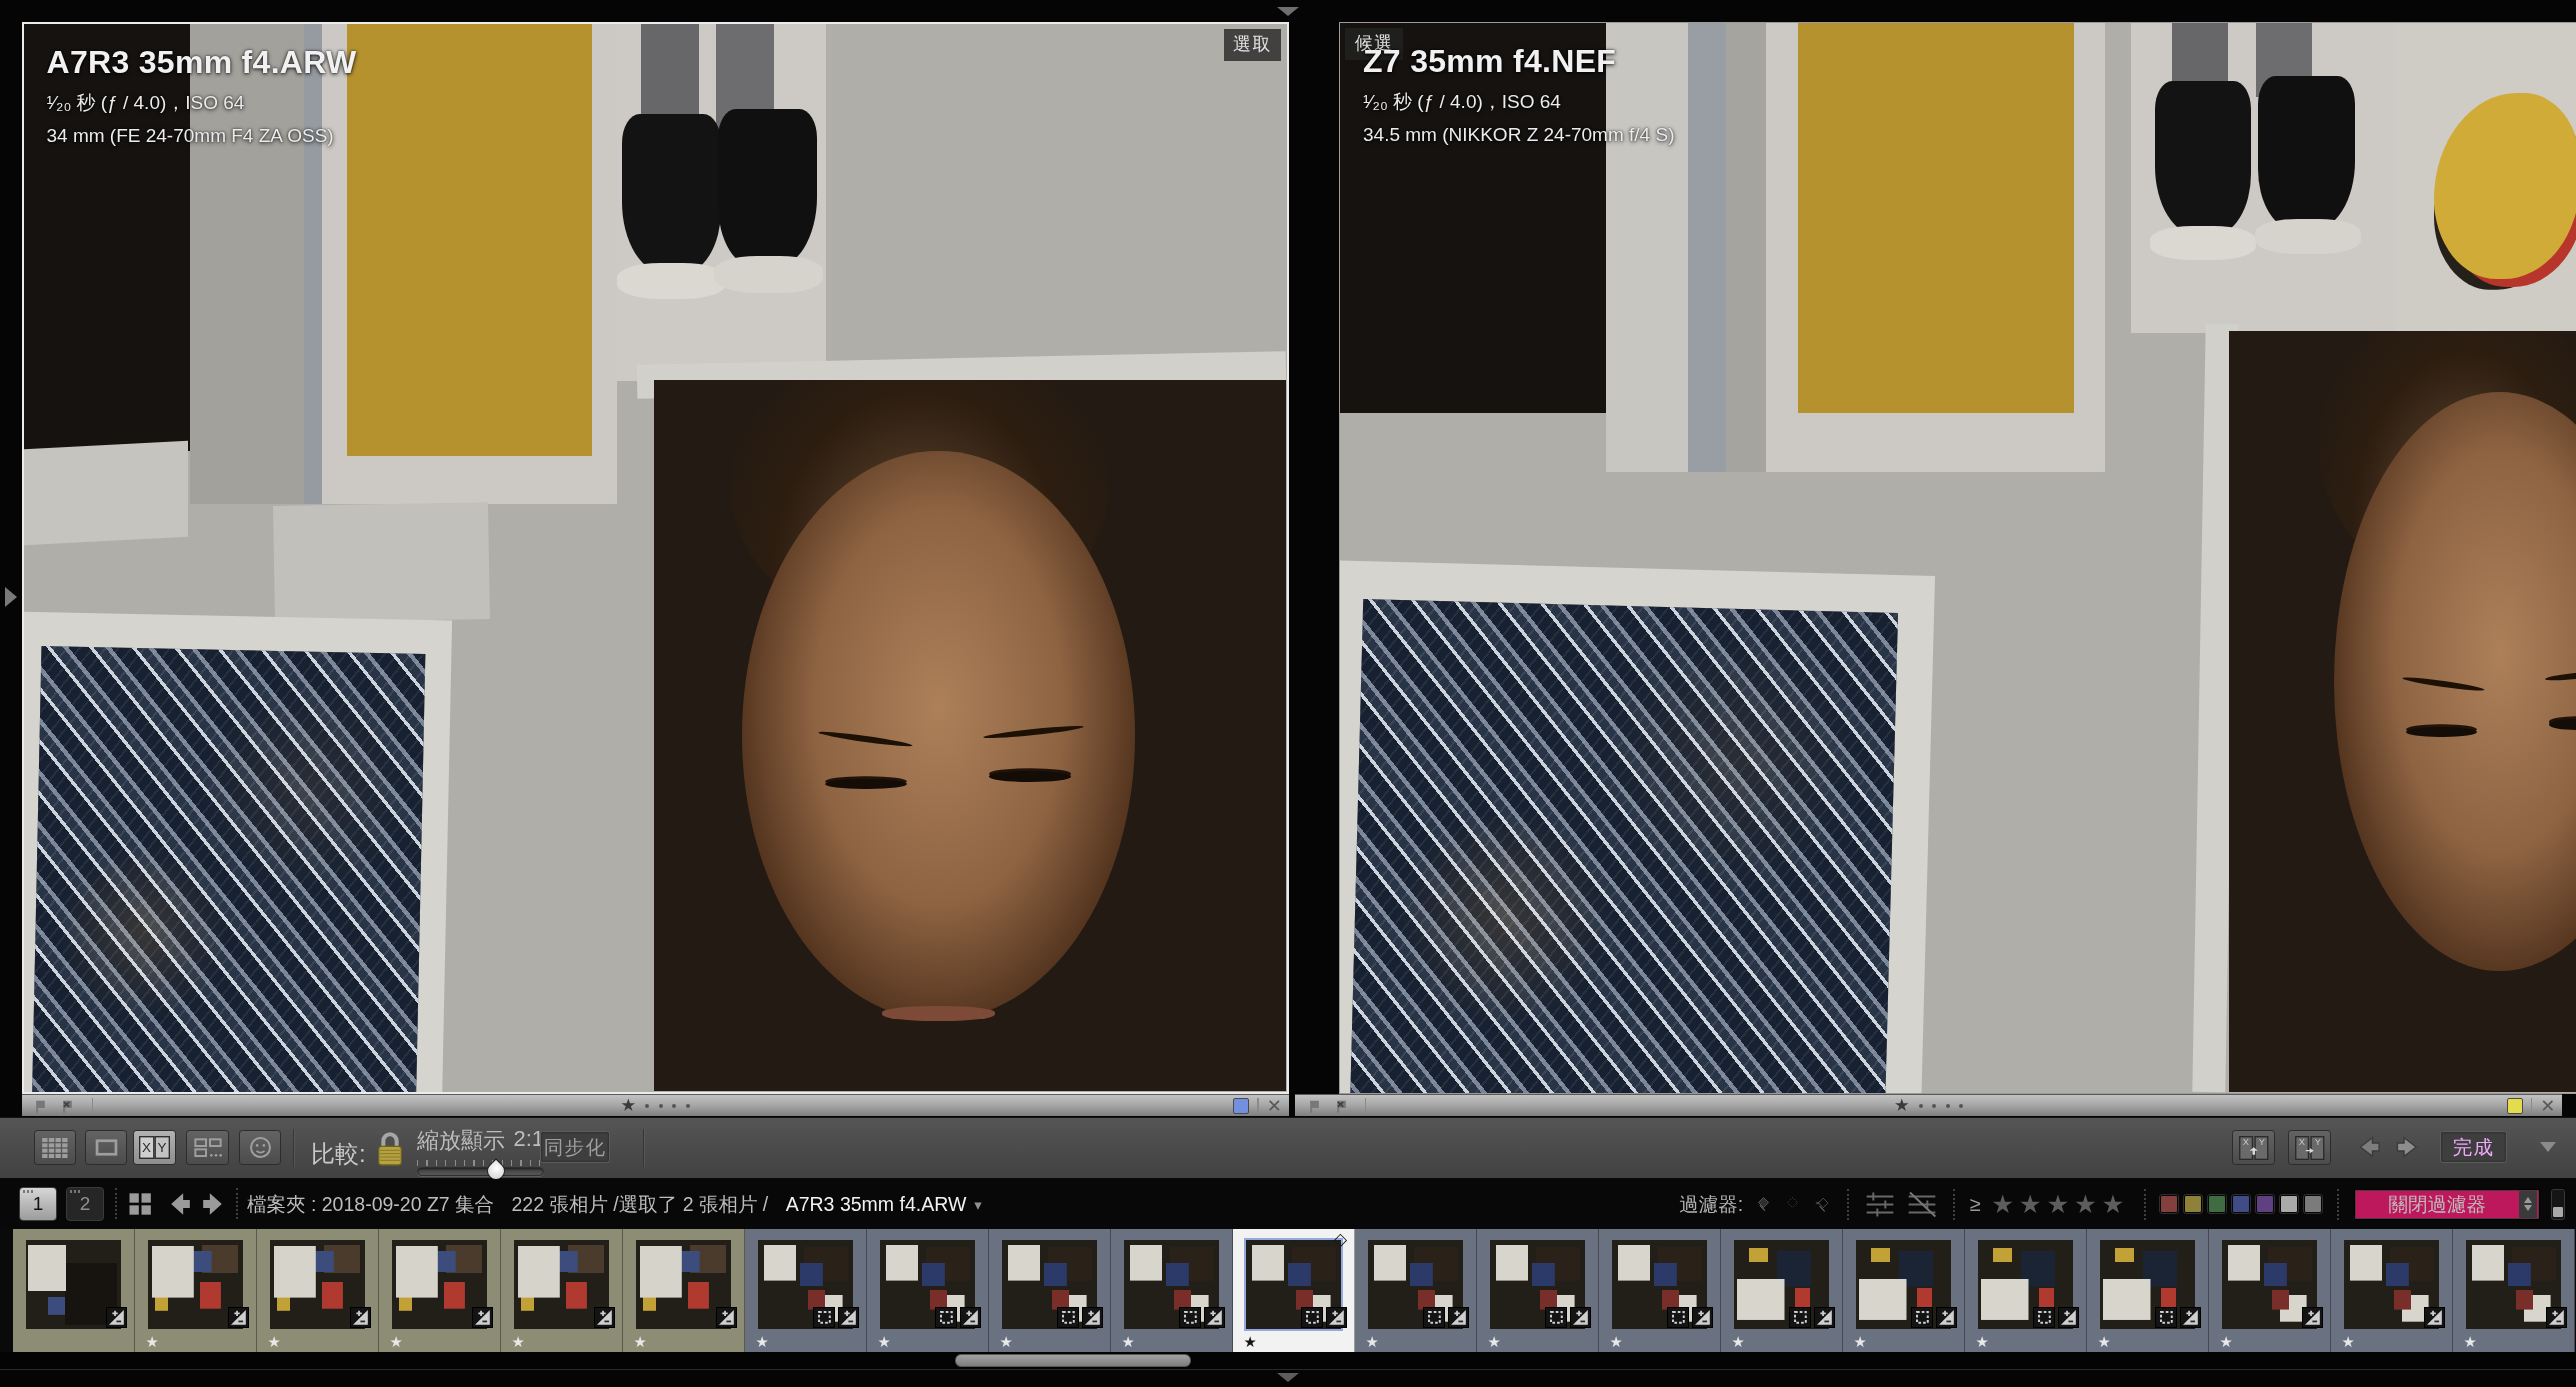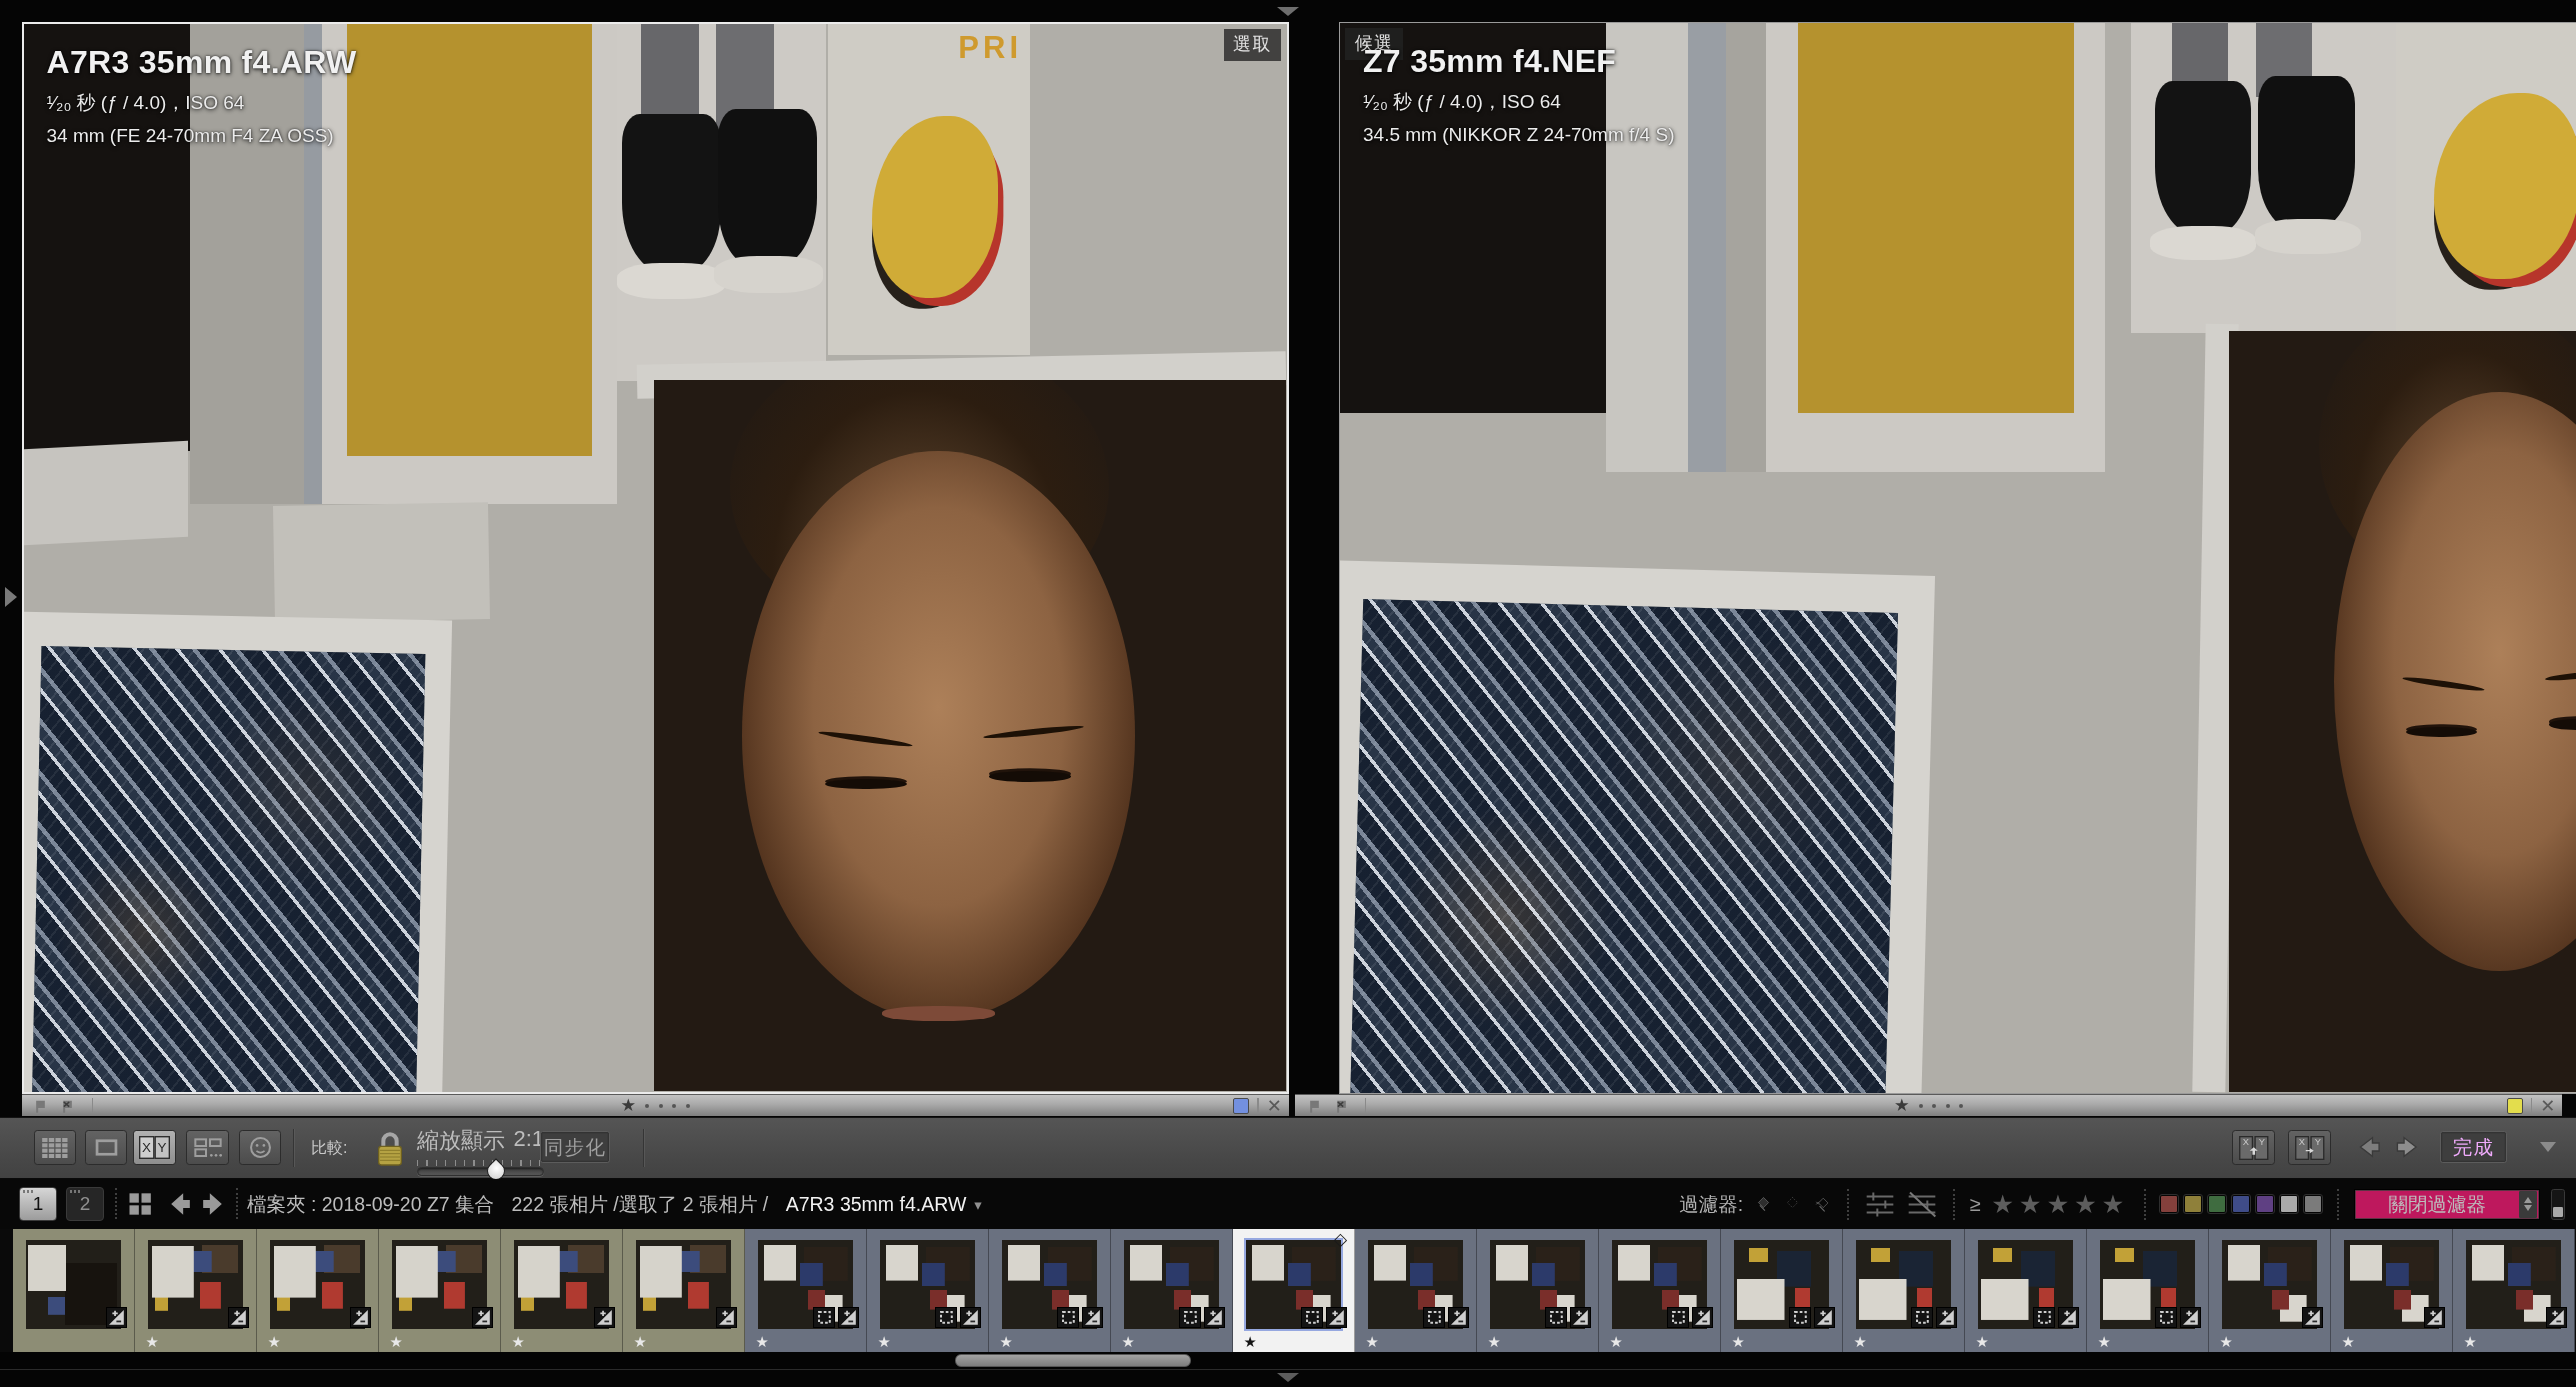--- a/index.html
+++ b/index.html
@@ -64,21 +64,21 @@
   .scrub .rsep { width:1.3px; height:14.8px; background:#8a8a8a; }
   .flagicon { width:19px; height:16px; }
 
   
   #toolbar { position:absolute; left:0; top:1117px; width:2576px; height:62px;
     background:linear-gradient(#555, #474747 70%, #424242); border-top:1.3px solid #141414; border-bottom:0.7px solid #0a0a0a; }
   .tb-btn { position:absolute; top:12px; height:35px; border-radius:3.4px; border:1.3px solid #2c2c2c;
     background:linear-gradient(#636363,#4c4c4c); display:flex; align-items:center; justify-content:center; }
   .tb-btn.active { background:linear-gradient(#b2b2b2,#8e8e8e); }
   .tb-sep { position:absolute; top:10.7px; width:1.3px; height:38px; background:#353535; box-shadow:0.7px 0 0 #5f5f5f; }
-  .tb-label { position:absolute; color:#c9c9c9; font-size:16px; }
+  .tb-label { position:absolute; color:#c9c9c9; font-size:24px; }
   #zoomgrp { position:absolute; left:417px; top:8px; width:127px; }
   #zoomgrp .row1 { display:flex; justify-content:space-between; color:#bdbdbd; font-size:22px; }
   #zoom-ticks { margin-top:4px; height:6px; background:repeating-linear-gradient(90deg,#8d8d8d 0 1.3px,transparent 1.3px 9.4px); }
   #zoom-track { position:relative; margin-top:0.7px; height:9.4px; border-radius:5.4px; border:1.3px solid #2f2f2f;
     background:linear-gradient(#3f3f3f,#575757); box-shadow:inset 0 1.3px 2px rgba(0,0,0,.5), 0 0.7px 0 #666; }
   #zoom-thumb { position:absolute; top:-6px; width:18px; height:18px; border:1.3px solid #1d1d1d;
     background:radial-gradient(circle at 40% 35%, #fff, #c9c9c9); border-radius:0 50% 50% 50%; transform:rotate(45deg); }
   .dark-btn { position:absolute; top:13.4px; height:32px; border-radius:2.7px; background:#3e3e3e;
     border:1.3px solid #5c5c5c; box-shadow:inset 0 0 0 1.3px #333; color:#9f9f9f; font-size:19.5px;
     display:flex; align-items:center; justify-content:center; letter-spacing:1.3px; }
@@ -172,24 +172,20 @@
       <div class="el" style="left:23.6%;top:0;width:23.4%;height:45%;background:#ccc9c4;"></div>
       <div class="el" style="left:25.6%;top:0;width:19.4%;height:40.5%;background:#b5922e;"></div>
       <div class="el" style="left:19.8%;top:45%;width:17%;height:11%;background:#c2c0ba;transform:rotate(-1deg);"></div>
       <div class="el" style="left:47%;top:0;width:16.5%;height:33.5%;background:#cdcac5;"></div>
       <div class="el" style="left:48.9%;top:0;width:4.6%;height:11%;background:#67676a;"></div>
       <div class="el" style="left:54.8%;top:0;width:4.6%;height:10%;background:#6d6d70;"></div>
       <div class="el" style="left:47.4%;top:8.5%;width:7.8%;height:15%;background:#131313;border-radius:18% 18% 40% 45%;"></div>
       <div class="el" style="left:47%;top:22.4%;width:8.6%;height:3.4%;background:#dbd8d2;border-radius:40%;"></div>
       <div class="el" style="left:55%;top:8%;width:7.8%;height:15%;background:#101010;border-radius:18% 18% 45% 40%;"></div>
       <div class="el" style="left:54.7%;top:21.8%;width:8.6%;height:3.4%;background:#d6d3cd;border-radius:40%;"></div>
-      <div class="el" style="left:63.7%;top:0;width:16%;height:31%;background:#cfccc5;overflow:hidden;">
-        <div class="pri" style="position:absolute;right:4%;top:2%;font-size:31px;">PRI</div>
-        <div class="blob" style="left:22%;top:28%;width:62%;height:55%;background:#d0ab37;box-shadow:9.4px 12px 0 -4px #b7352b, -6.7px 17.4px 0 -6.7px #26201a;"></div>
-      </div>
       <div class="el" style="left:48.6%;top:31.3%;width:51.4%;height:3.2%;background:#d2d0cb;transform:rotate(-1.2deg);"></div>
       <div class="el portrait" style="left:49.9%;top:33.4%;width:50.1%;height:66.6%;">
         <div class="hair" style="left:12%;top:-6%;width:60%;height:42%;"></div>
         <div class="face" style="left:14%;top:10%;width:62%;height:80%;"></div>
         <div class="brow" style="left:26%;top:50%;width:15%;transform:rotate(8deg);"></div>
         <div class="brow" style="left:52%;top:49%;width:16%;transform:rotate(-6deg);"></div>
         <div class="eye" style="left:27%;top:56%;width:13%;"></div>
         <div class="eye" style="left:53%;top:55%;width:13%;"></div>
         <div class="lips" style="left:36%;top:88%;width:18%;"></div>
       </div>

